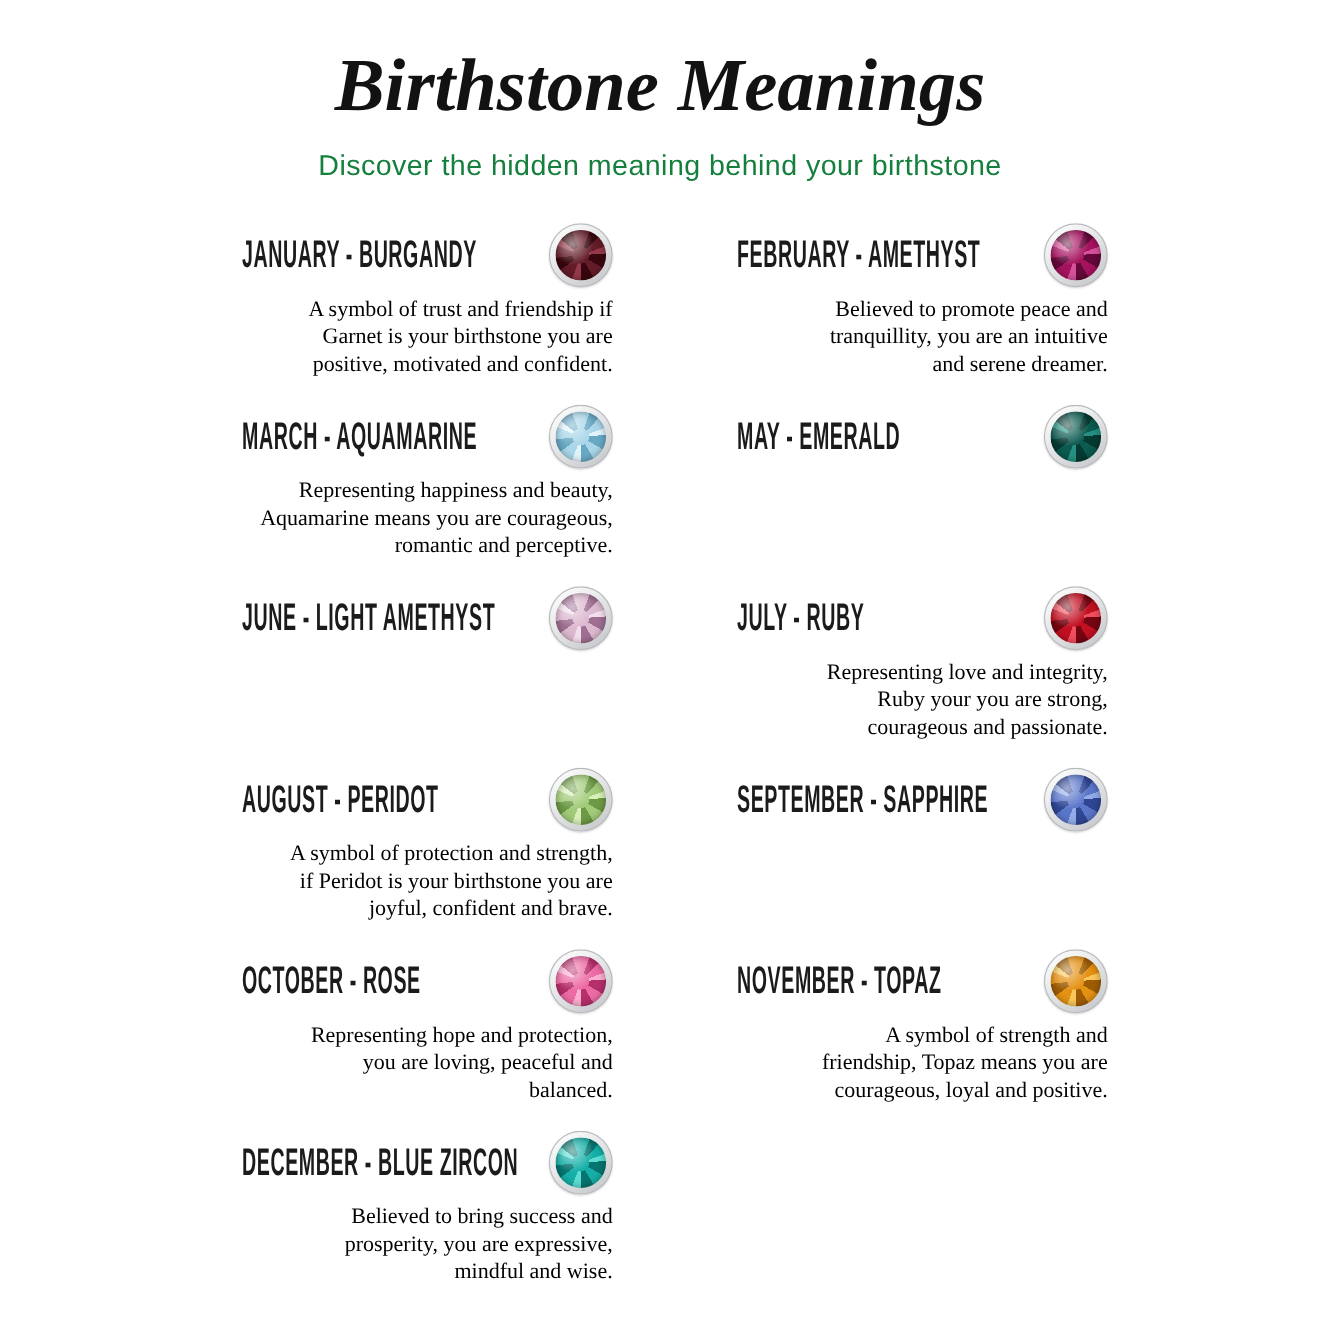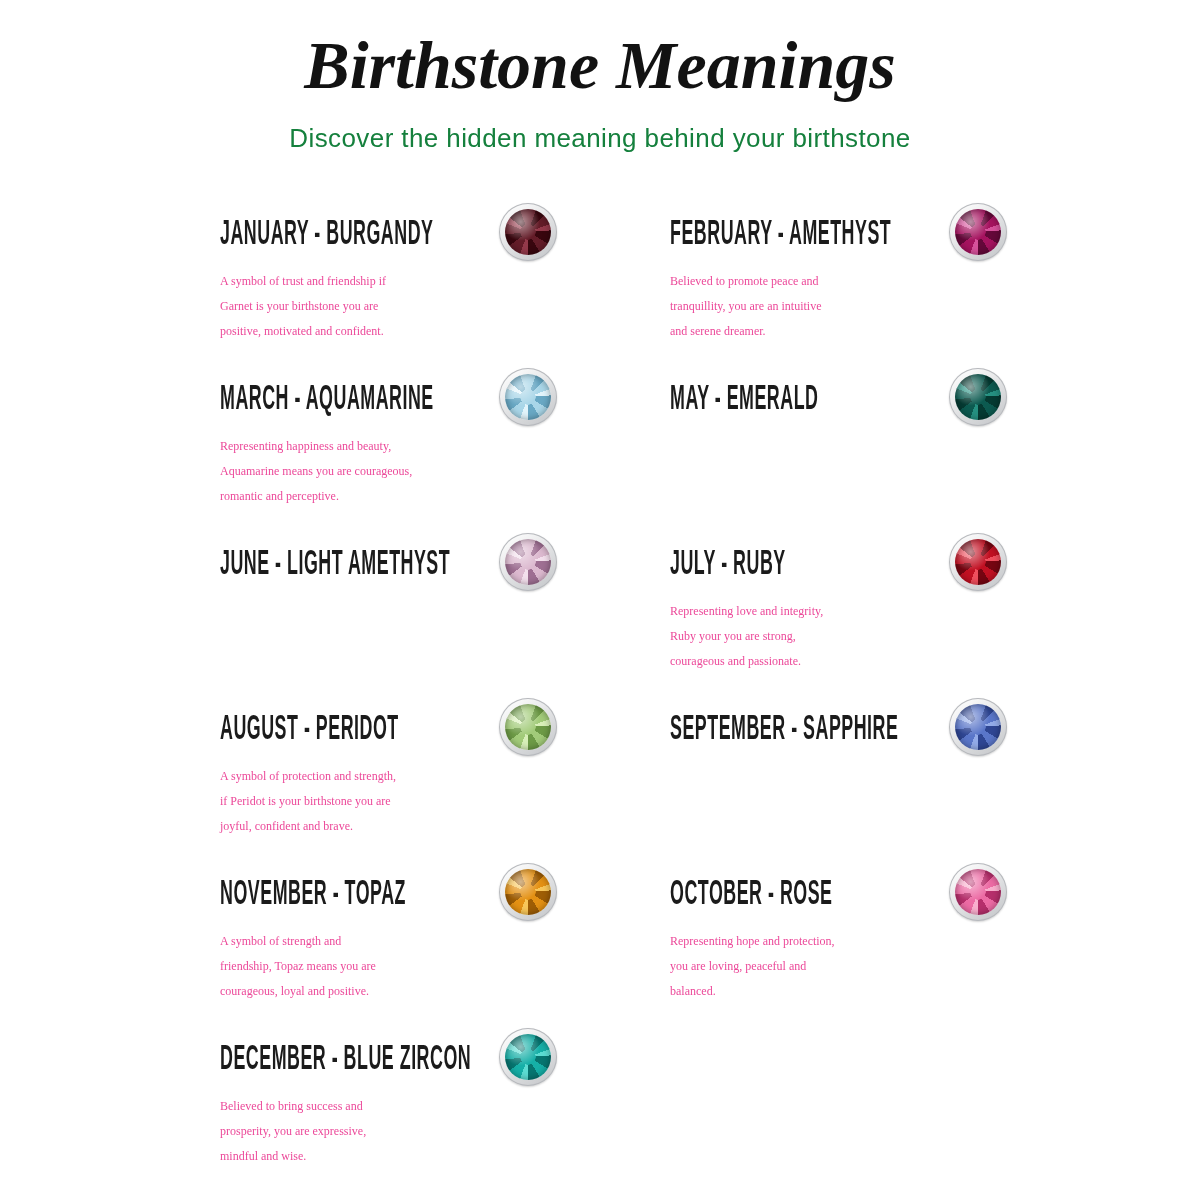--- a/index.html
+++ b/index.html
@@ -5,21 +5,21 @@
   html, body { margin: 0; padding: 0; background: #ffffff; }
   body { width: 1200px; height: 1200px; overflow: hidden; }
   .poster {
     position: relative;
     width: 1200px; height: 1200px;
     background: #ffffff;
     font-family: "Liberation Sans", sans-serif;
   }
   .header { position: absolute; top: 30px; left: 0; width: 100%; text-align: center; }
   .page-title {
-    margin: 0;
+    margin: 12px;
     font-family: "Liberation Serif", serif;
     font-style: italic;
     font-weight: 600;
     font-size: 68px;
     line-height: 1.05;
     color: #121212;
     letter-spacing: 0px;
   }
   .page-subtitle {
     margin: 22px 0 0 0;
@@ -29,20 +29,21 @@
     letter-spacing: 0.4px;
   }
   .grid {
     position: absolute;
     left: 220px; top: 203px;
     width: 790px;
     display: grid;
     grid-template-columns: 337px 337px;
     column-gap: 113px;
     grid-auto-rows: 165px;
+    text-align: right;
   }
   .month { position: relative; }
   .month-header { position: relative; height: 58px; }
   .month-title {
     position: absolute;
     left: 0; top: 50%;
     margin: 0;
     transform: translateY(-50%) scale(0.51, 1);
     transform-origin: left center;
     font-family: "Liberation Sans", sans-serif;
@@ -74,23 +75,23 @@
         var(--g-base) 100deg 130deg, var(--g-dark) 130deg 160deg,
         var(--g-light) 160deg 180deg, var(--g-base) 180deg 214deg,
         var(--g-dark) 214deg 244deg, var(--g-base) 244deg 272deg,
         var(--g-light) 272deg 288deg, var(--g-dark) 288deg 320deg,
         var(--g-base) 320deg 360deg);
     box-shadow: inset 0 0 7px rgba(0,0,0,0.38);
   }
   .month-desc {
     margin: 8px 0 0 0;
     font-family: "Liberation Serif", serif;
-    font-size: 12px;
+    font-size: 20px;
     line-height: 25px;
-    color: #ec4899;
+    color: #000000;
     white-space: pre-line;
   }
 </style>
 </head>
 <body>
 
 <div class="poster">
 
   <div class="header">
     <h1 class="page-title">Birthstone Meanings</h1>
@@ -182,44 +183,44 @@
       <div class="month-header">
         <h2 class="month-title">SEPTEMBER - SAPPHIRE</h2>
         <span class="gem" style="--g-base: #5a76c9; --g-dark: #2f4693; --g-light: #93abe8;">
             <span class="stone"></span>
           </span>
       </div>
     </section>
 
     <section class="month">
       <div class="month-header">
+        <h2 class="month-title">OCTOBER - ROSE</h2>
+        <span class="gem" style="--g-base: #ec6ba4; --g-dark: #b52f6b; --g-light: #f9aecd;">
+            <span class="stone"></span>
+          </span>
+      </div>
+      <p class="month-desc">Representing hope and protection,
+you are loving, peaceful and
+balanced.</p>
+    </section>
+
+    <section class="month">
+      <div class="month-header">
         <h2 class="month-title">NOVEMBER - TOPAZ</h2>
         <span class="gem" style="--g-base: #e49114; --g-dark: #9e5d05; --g-light: #f8c659;">
             <span class="stone"></span>
           </span>
       </div>
       <p class="month-desc">A symbol of strength and
 friendship, Topaz means you are
 courageous, loyal and positive.</p>
     </section>
 
     <section class="month">
       <div class="month-header">
-        <h2 class="month-title">OCTOBER - ROSE</h2>
-        <span class="gem" style="--g-base: #ec6ba4; --g-dark: #b52f6b; --g-light: #f9aecd;">
-            <span class="stone"></span>
-          </span>
-      </div>
-      <p class="month-desc">Representing hope and protection,
-you are loving, peaceful and
-balanced.</p>
-    </section>
-
-    <section class="month">
-      <div class="month-header">
         <h2 class="month-title">DECEMBER - BLUE ZIRCON</h2>
         <span class="gem" style="--g-base: #16afa7; --g-dark: #077570; --g-light: #5cdcd2;">
             <span class="stone"></span>
           </span>
       </div>
       <p class="month-desc">Believed to bring success and
 prosperity, you are expressive,
 mindful and wise.</p>
     </section>
 

